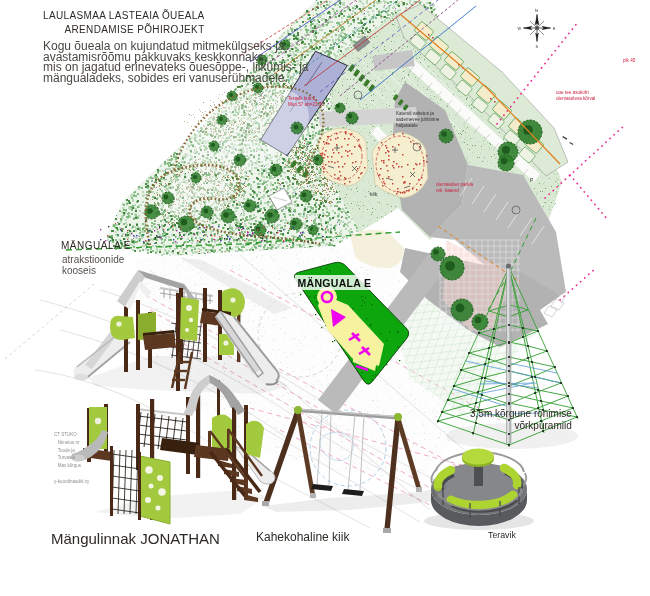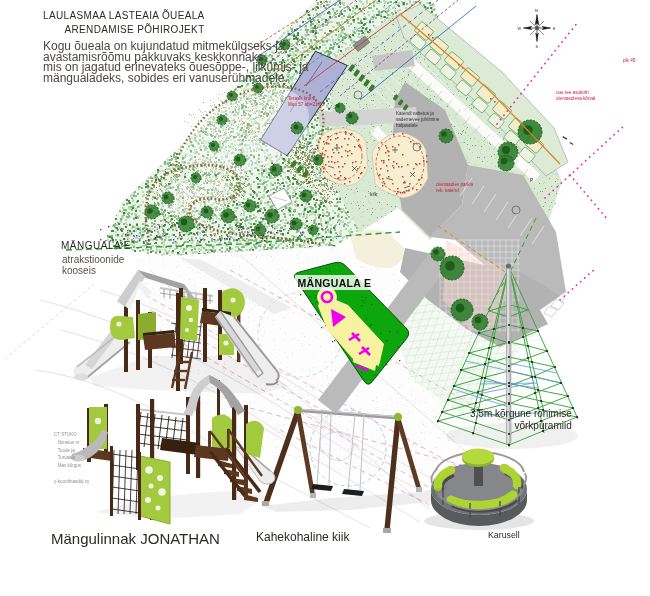--- a/index.html
+++ b/index.html
@@ -1169,16 +1169,16 @@
 <div class="t bold" style="left:61px;top:240px;font-size:10px;letter-spacing:0.5px;">MÄNGUALA E</div>
 
 <div class="t" style="left:62px;top:254px;font-size:10px;line-height:11px;color:#55514c;">atrakstioonide<br>kooseis</div>
 
 <div class="t" style="left:54px;top:431px;font-size:4.5px;line-height:7.8px;color:#8e8e8a;">CT  STUKO<br>&nbsp;&nbsp;&nbsp;Nimetus nr<br>&nbsp;&nbsp;&nbsp;Toode ja<br>&nbsp;&nbsp;&nbsp;Turvaala<br>&nbsp;&nbsp;&nbsp;Max kõrgus<br><br>y-koordinaadid xy</div>
 
 <div class="t bold" style="left:51px;top:530px;font-size:15px;">Mängulinnak JONATHAN</div>
 
 <div class="t bold" style="left:256px;top:530px;font-size:12px;">Kahekohaline kiik</div>
 
-<div class="t bold" style="left:488px;top:530px;font-size:8.8px;">Karusell</div>
+<div class="t bold" style="left:488px;top:530px;font-size:8.8px;">Teravik</div>
 
 <div class="t bold" style="left:422px;top:408px;font-size:10px;line-height:12px;margin-left:48px;">3,5m kõrgune ronimise<br>võrkpüramiid</div>
 
 </div>
 </body></html>

